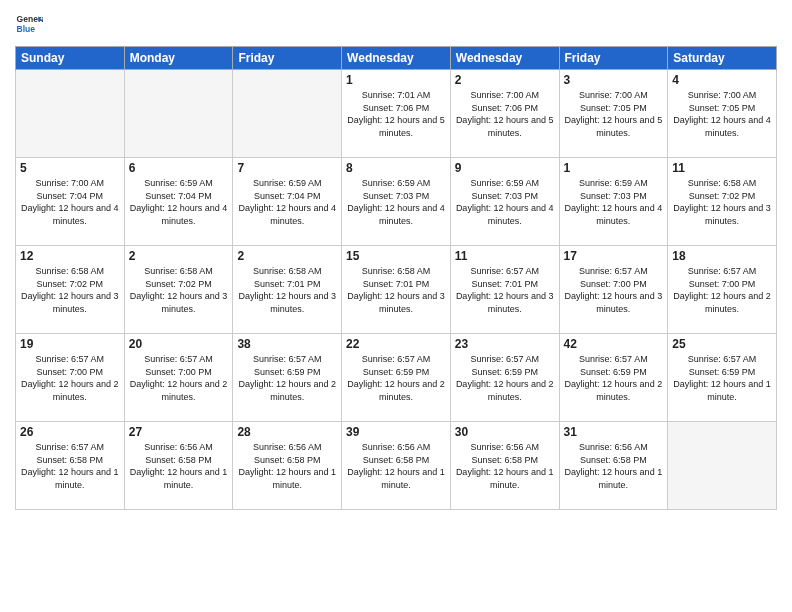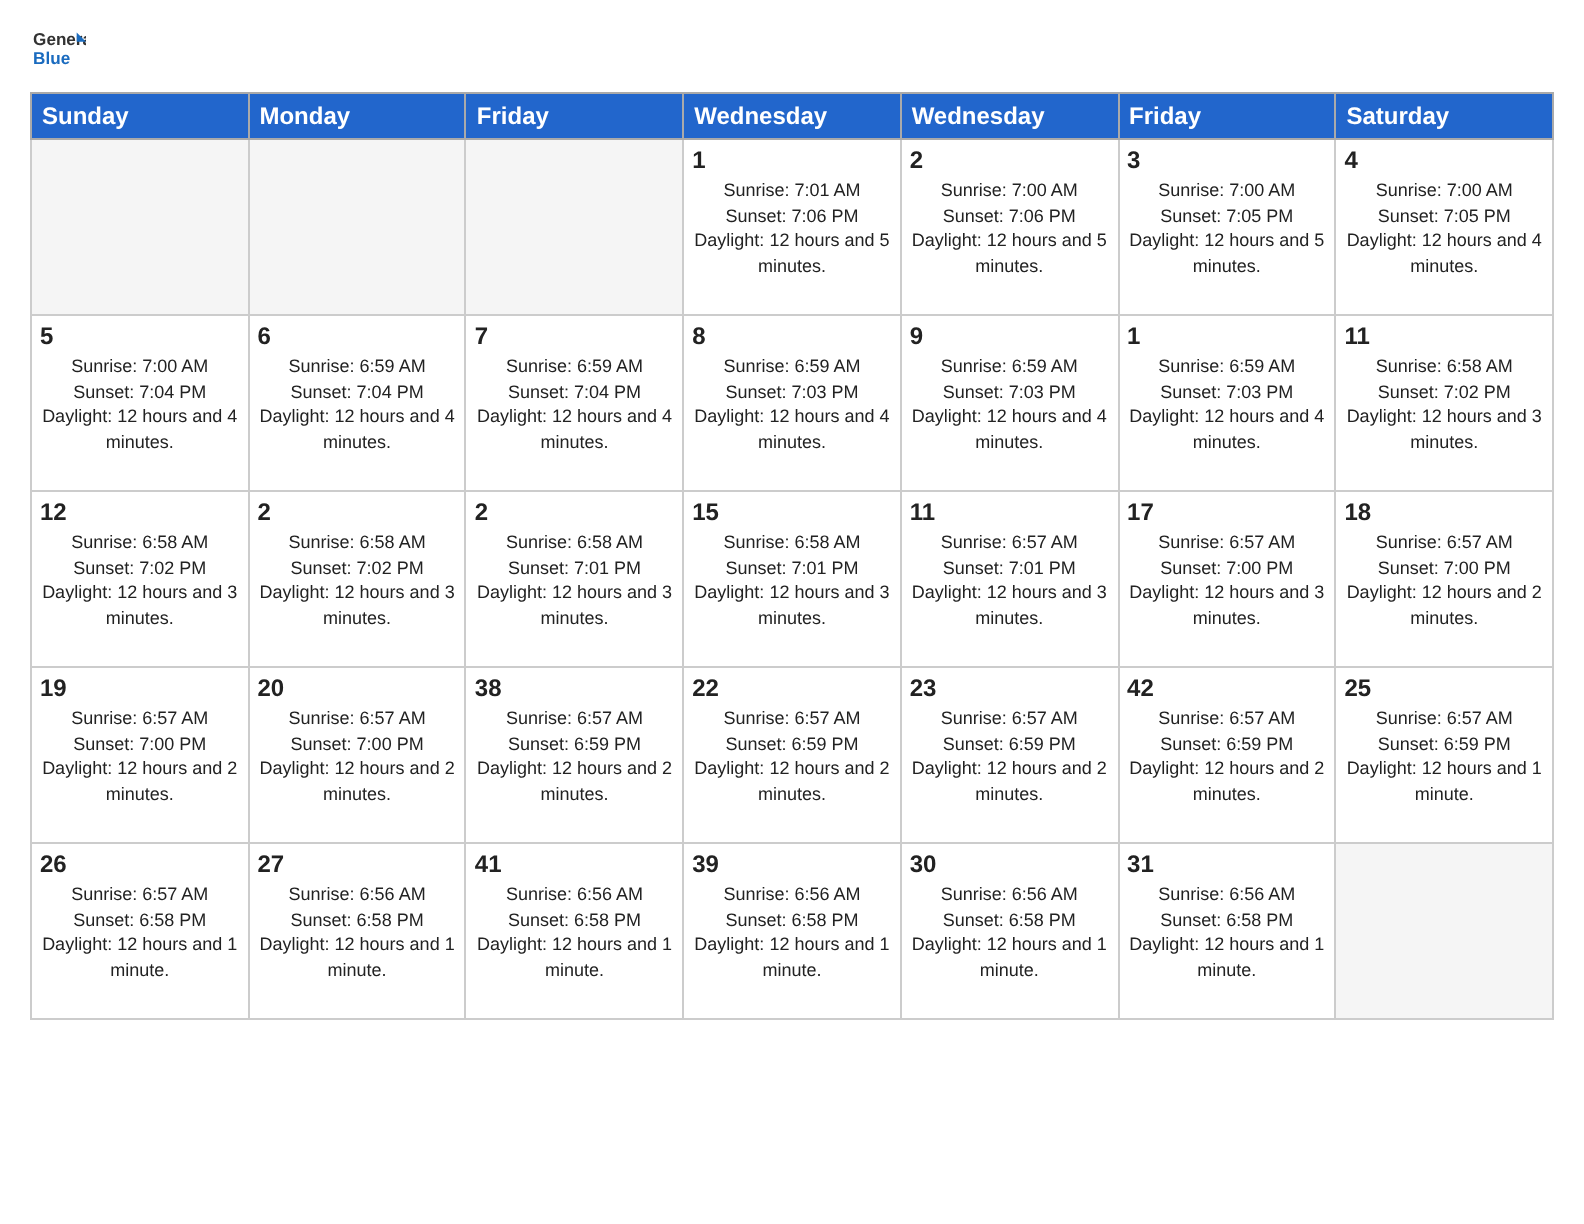--- a/index.html
+++ b/index.html
@@ -228,21 +228,21 @@
         <tr>
           <td>
             <div class="day-number">26</div>
             <div class="day-info">Sunrise: 6:57 AM<br>Sunset: 6:58 PM<br>Daylight: 12 hours and 1 minute.</div>
           </td>
           <td>
             <div class="day-number">27</div>
             <div class="day-info">Sunrise: 6:56 AM<br>Sunset: 6:58 PM<br>Daylight: 12 hours and 1 minute.</div>
           </td>
           <td>
-            <div class="day-number">41</div>
+            <div class="day-number">28</div>
             <div class="day-info">Sunrise: 6:56 AM<br>Sunset: 6:58 PM<br>Daylight: 12 hours and 1 minute.</div>
           </td>
           <td>
             <div class="day-number">39</div>
             <div class="day-info">Sunrise: 6:56 AM<br>Sunset: 6:58 PM<br>Daylight: 12 hours and 1 minute.</div>
           </td>
           <td>
             <div class="day-number">30</div>
             <div class="day-info">Sunrise: 6:56 AM<br>Sunset: 6:58 PM<br>Daylight: 12 hours and 1 minute.</div>
           </td>

